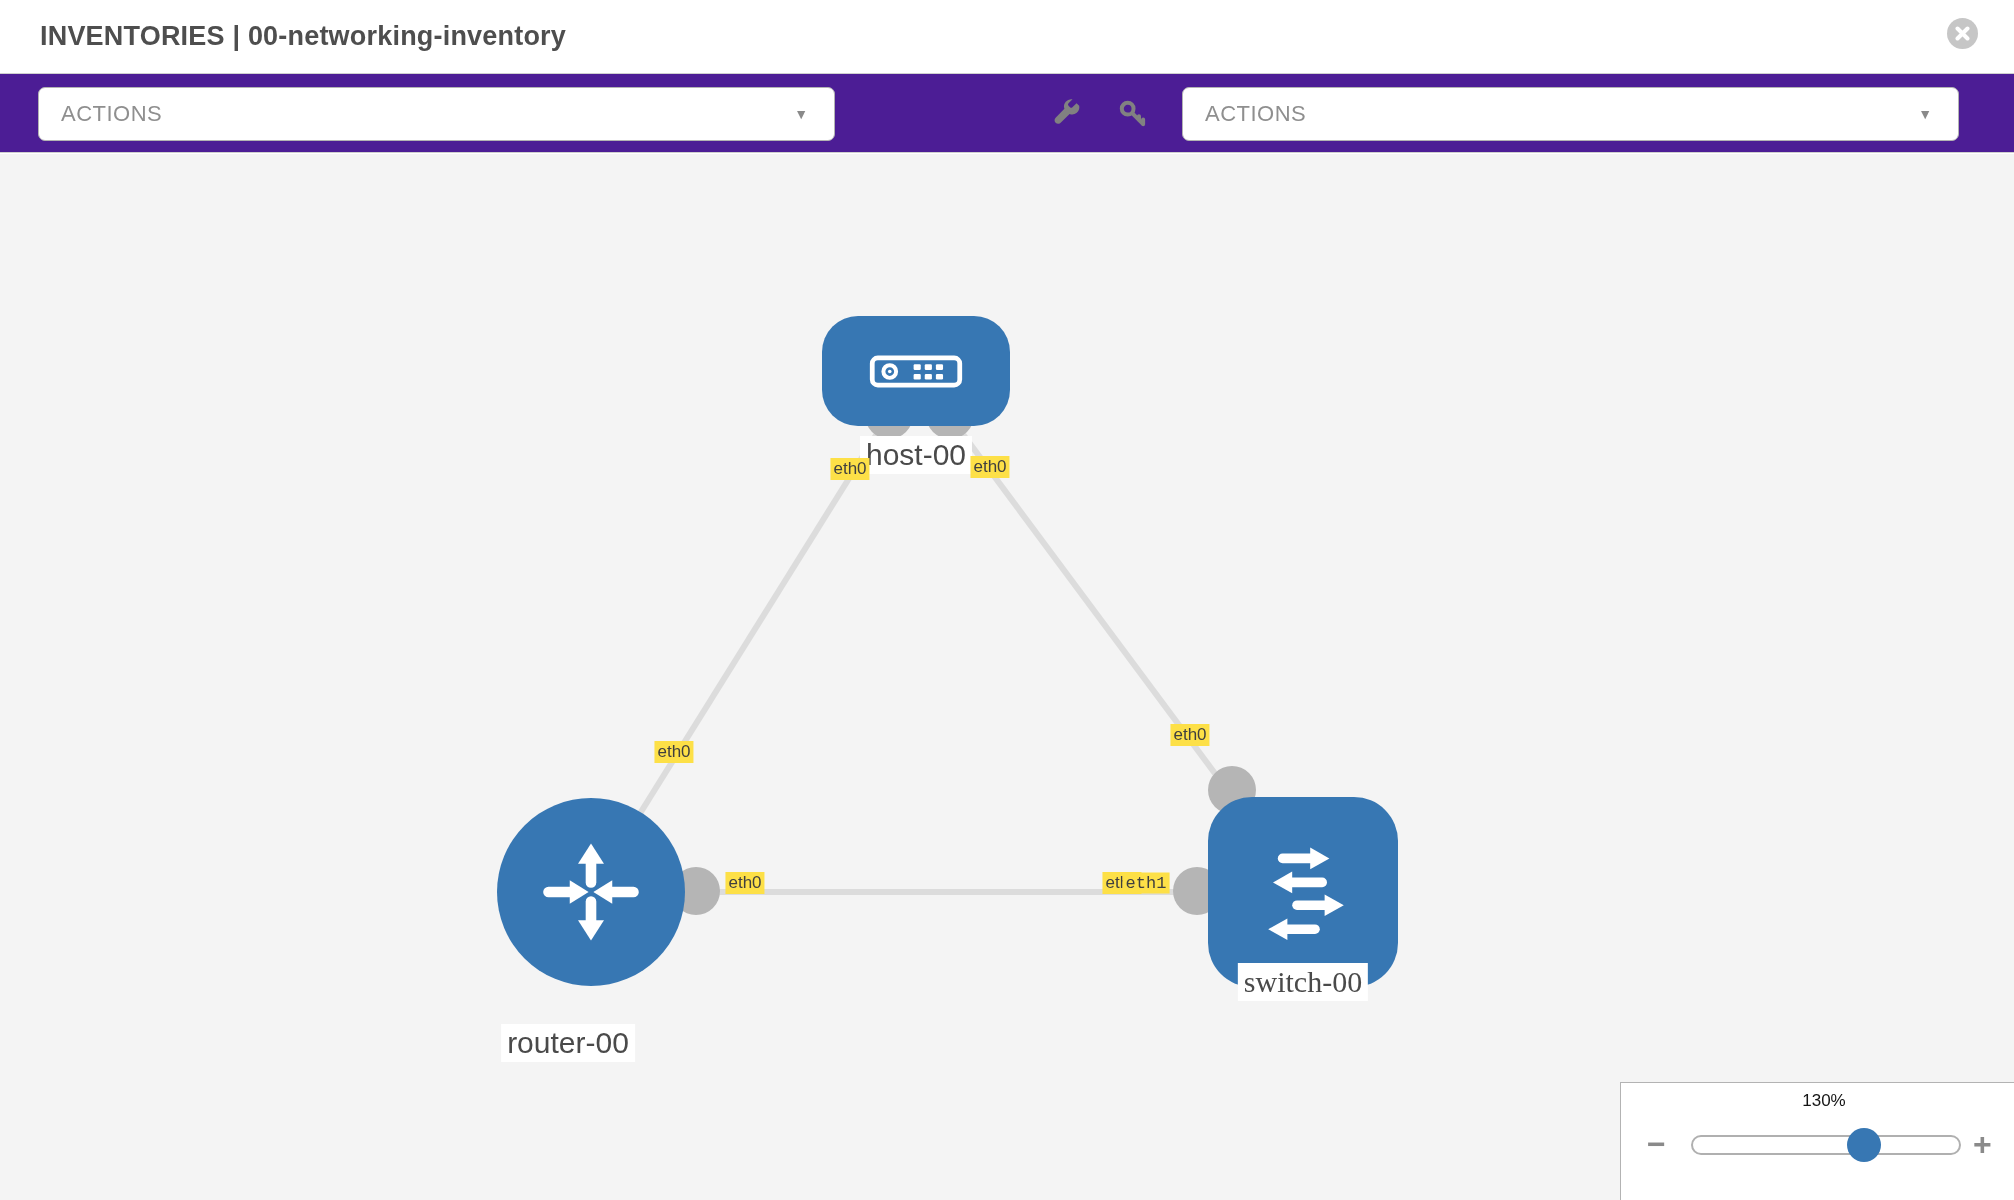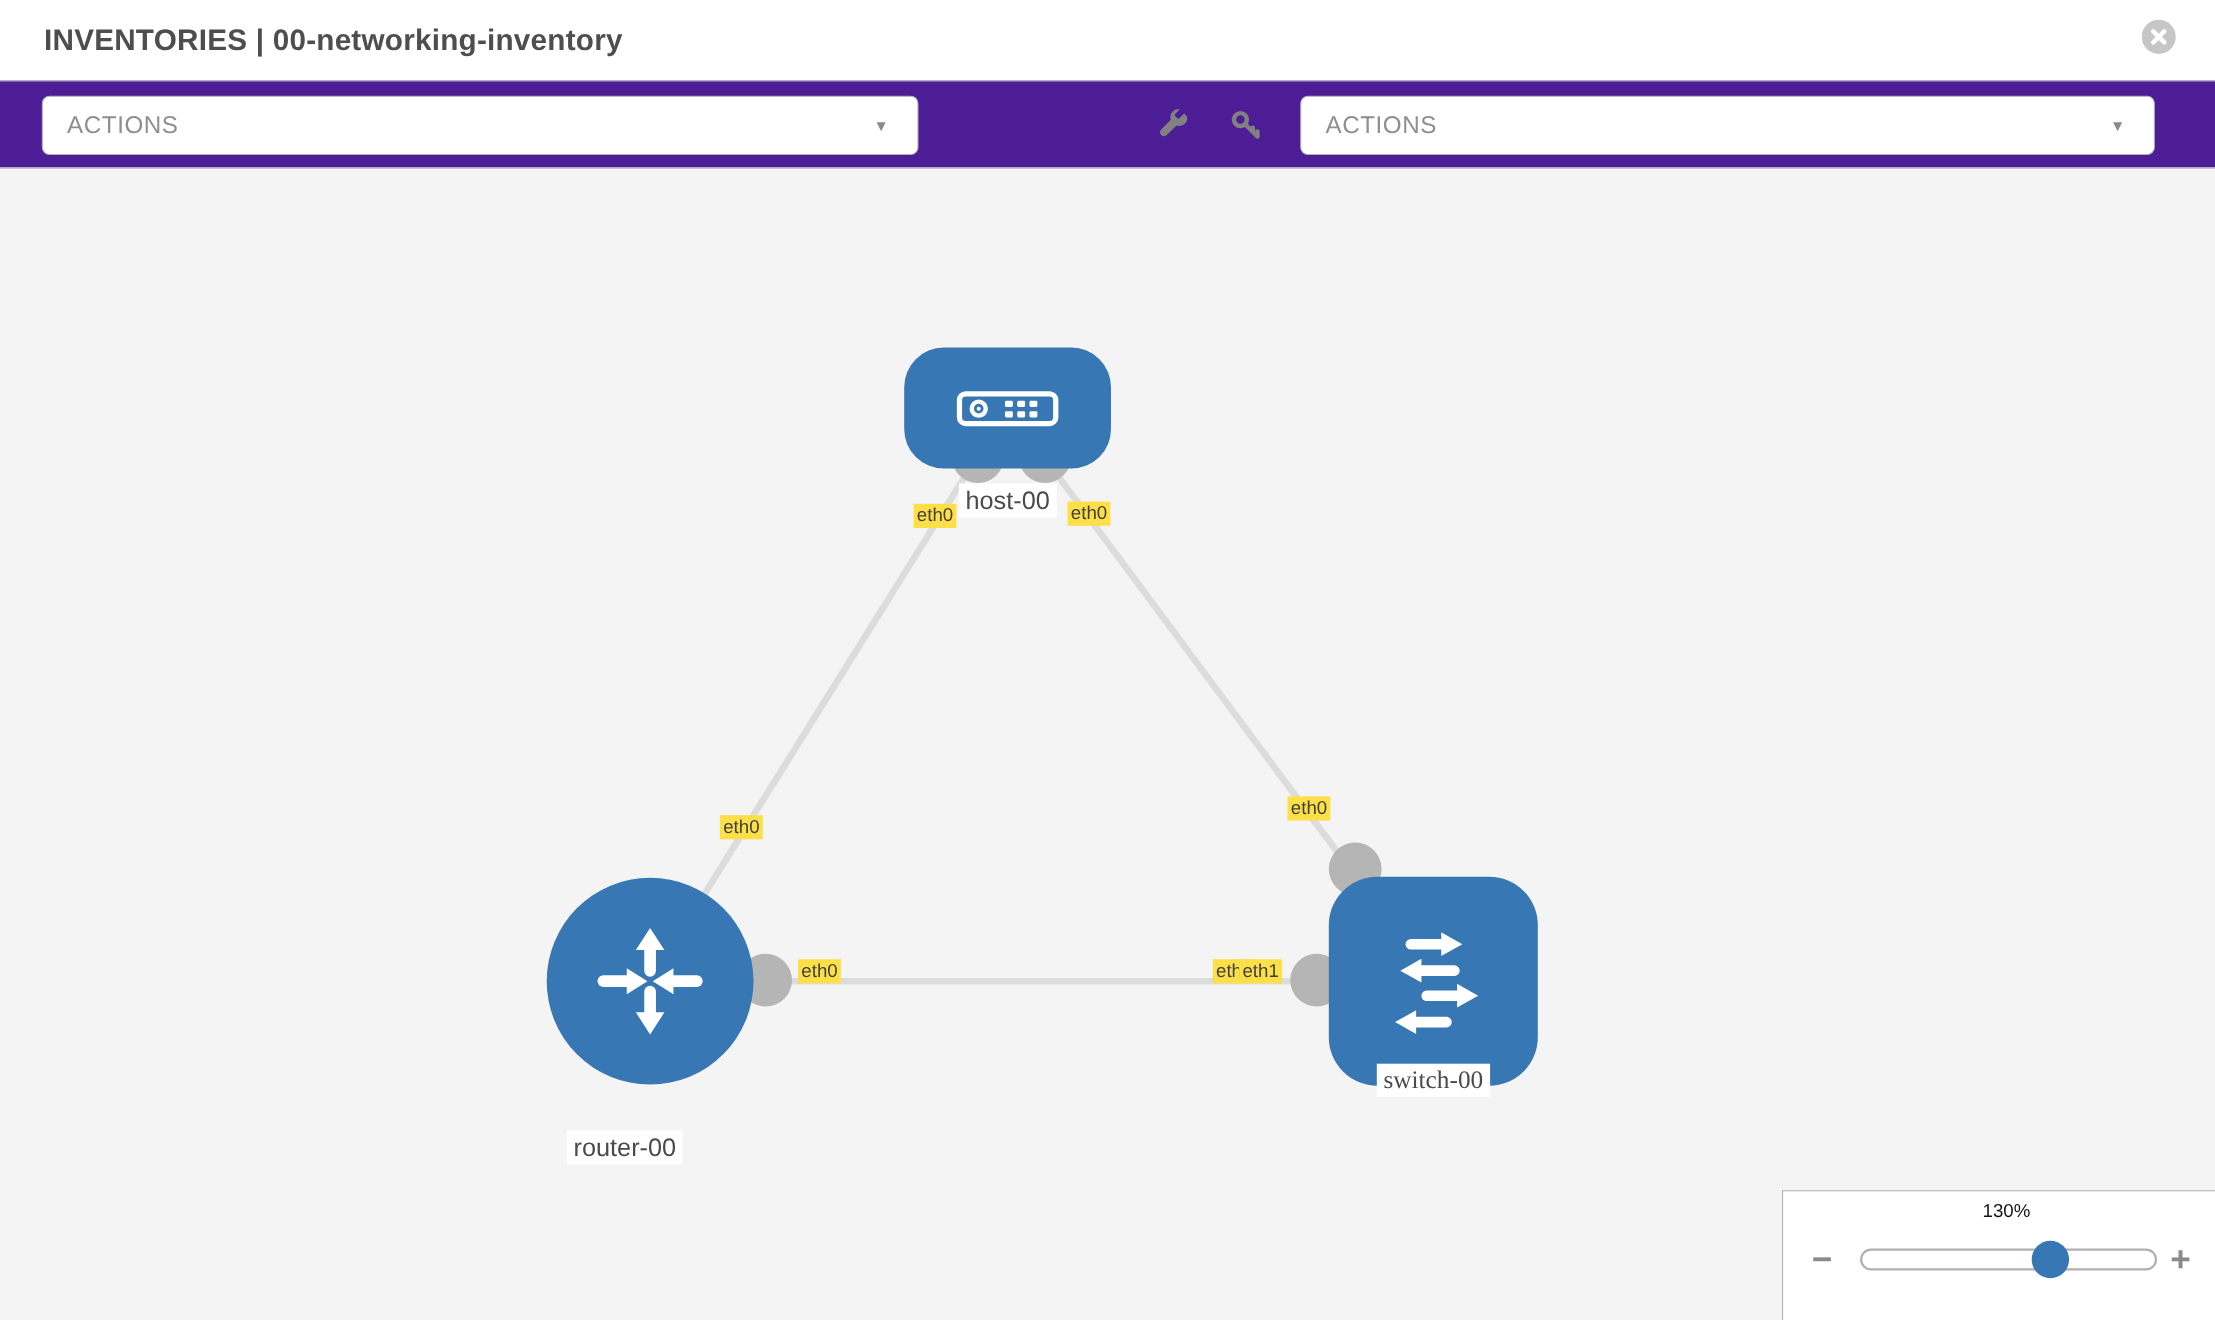--- a/index.html
+++ b/index.html
@@ -28,21 +28,21 @@
   .tool-icon.key{left:1117px;}
 
   
   .canvas{position:absolute;left:0;top:154px;width:2014px;height:1046px;background:#f4f4f4;overflow:hidden;}
   .canvas > svg{position:absolute;left:0;top:0;}
   .node{position:absolute;display:flex;align-items:center;justify-content:center;}
   .node.rounded-rect{border-radius:36px;}
   .node.circle{border-radius:50%;}
   .node.rounded-square{border-radius:44px;}
   .node-label{position:absolute;transform:translate(-50%,-50%);background:#ffffff;
-              color:#4a4a4a;font-size:23px;padding:2px 6px;white-space:nowrap;}
+              color:#4a4a4a;font-size:30px;padding:2px 6px;white-space:nowrap;}
   .iface-label{position:absolute;transform:translate(-50%,-50%);background:#fde047;
                color:#3f3f3f;font-size:17px;padding:1px 3px;white-space:nowrap;}
 
   
   .zoom-widget{position:absolute;left:1620px;top:928px;width:424px;height:170px;
                background:#ffffff;border:1px solid #b3b3b3;box-sizing:border-box;}
   .zoom-value{position:absolute;left:0;top:8px;width:406px;text-align:center;
               font-size:17px;color:#141414;}
   .zoom-minus,.zoom-plus{position:absolute;top:44px;font-size:32px;font-weight:700;
               color:#8a8a8a;cursor:pointer;line-height:34px;}
@@ -155,15 +155,15 @@
           </svg>
         </span>
       </div>
       <span class="node-label" style="left: 1303px; top: 828px; font-family: Liberation Serif, serif;">switch-00</span>
       <span class="iface-label" style="left: 850px; top: 315px;">eth0</span>
       <span class="iface-label" style="left: 990px; top: 313px;">eth0</span>
       <span class="iface-label" style="left: 674px; top: 598px;">eth0</span>
       <span class="iface-label" style="left: 1190px; top: 581px;">eth0</span>
       <span class="iface-label" style="left: 745px; top: 729px;">eth0</span>
       <span class="iface-label" style="left: 1122px; top: 729px;">eth0</span>
-      <span class="iface-label" style="left: 1146px; top: 729px;">eth1</span>
+      <span class="iface-label" style="left: 1146px; top: 729px; font-family: Liberation Mono, monospace;">eth1</span>
     </div>
 </div>
 
 </body></html>

